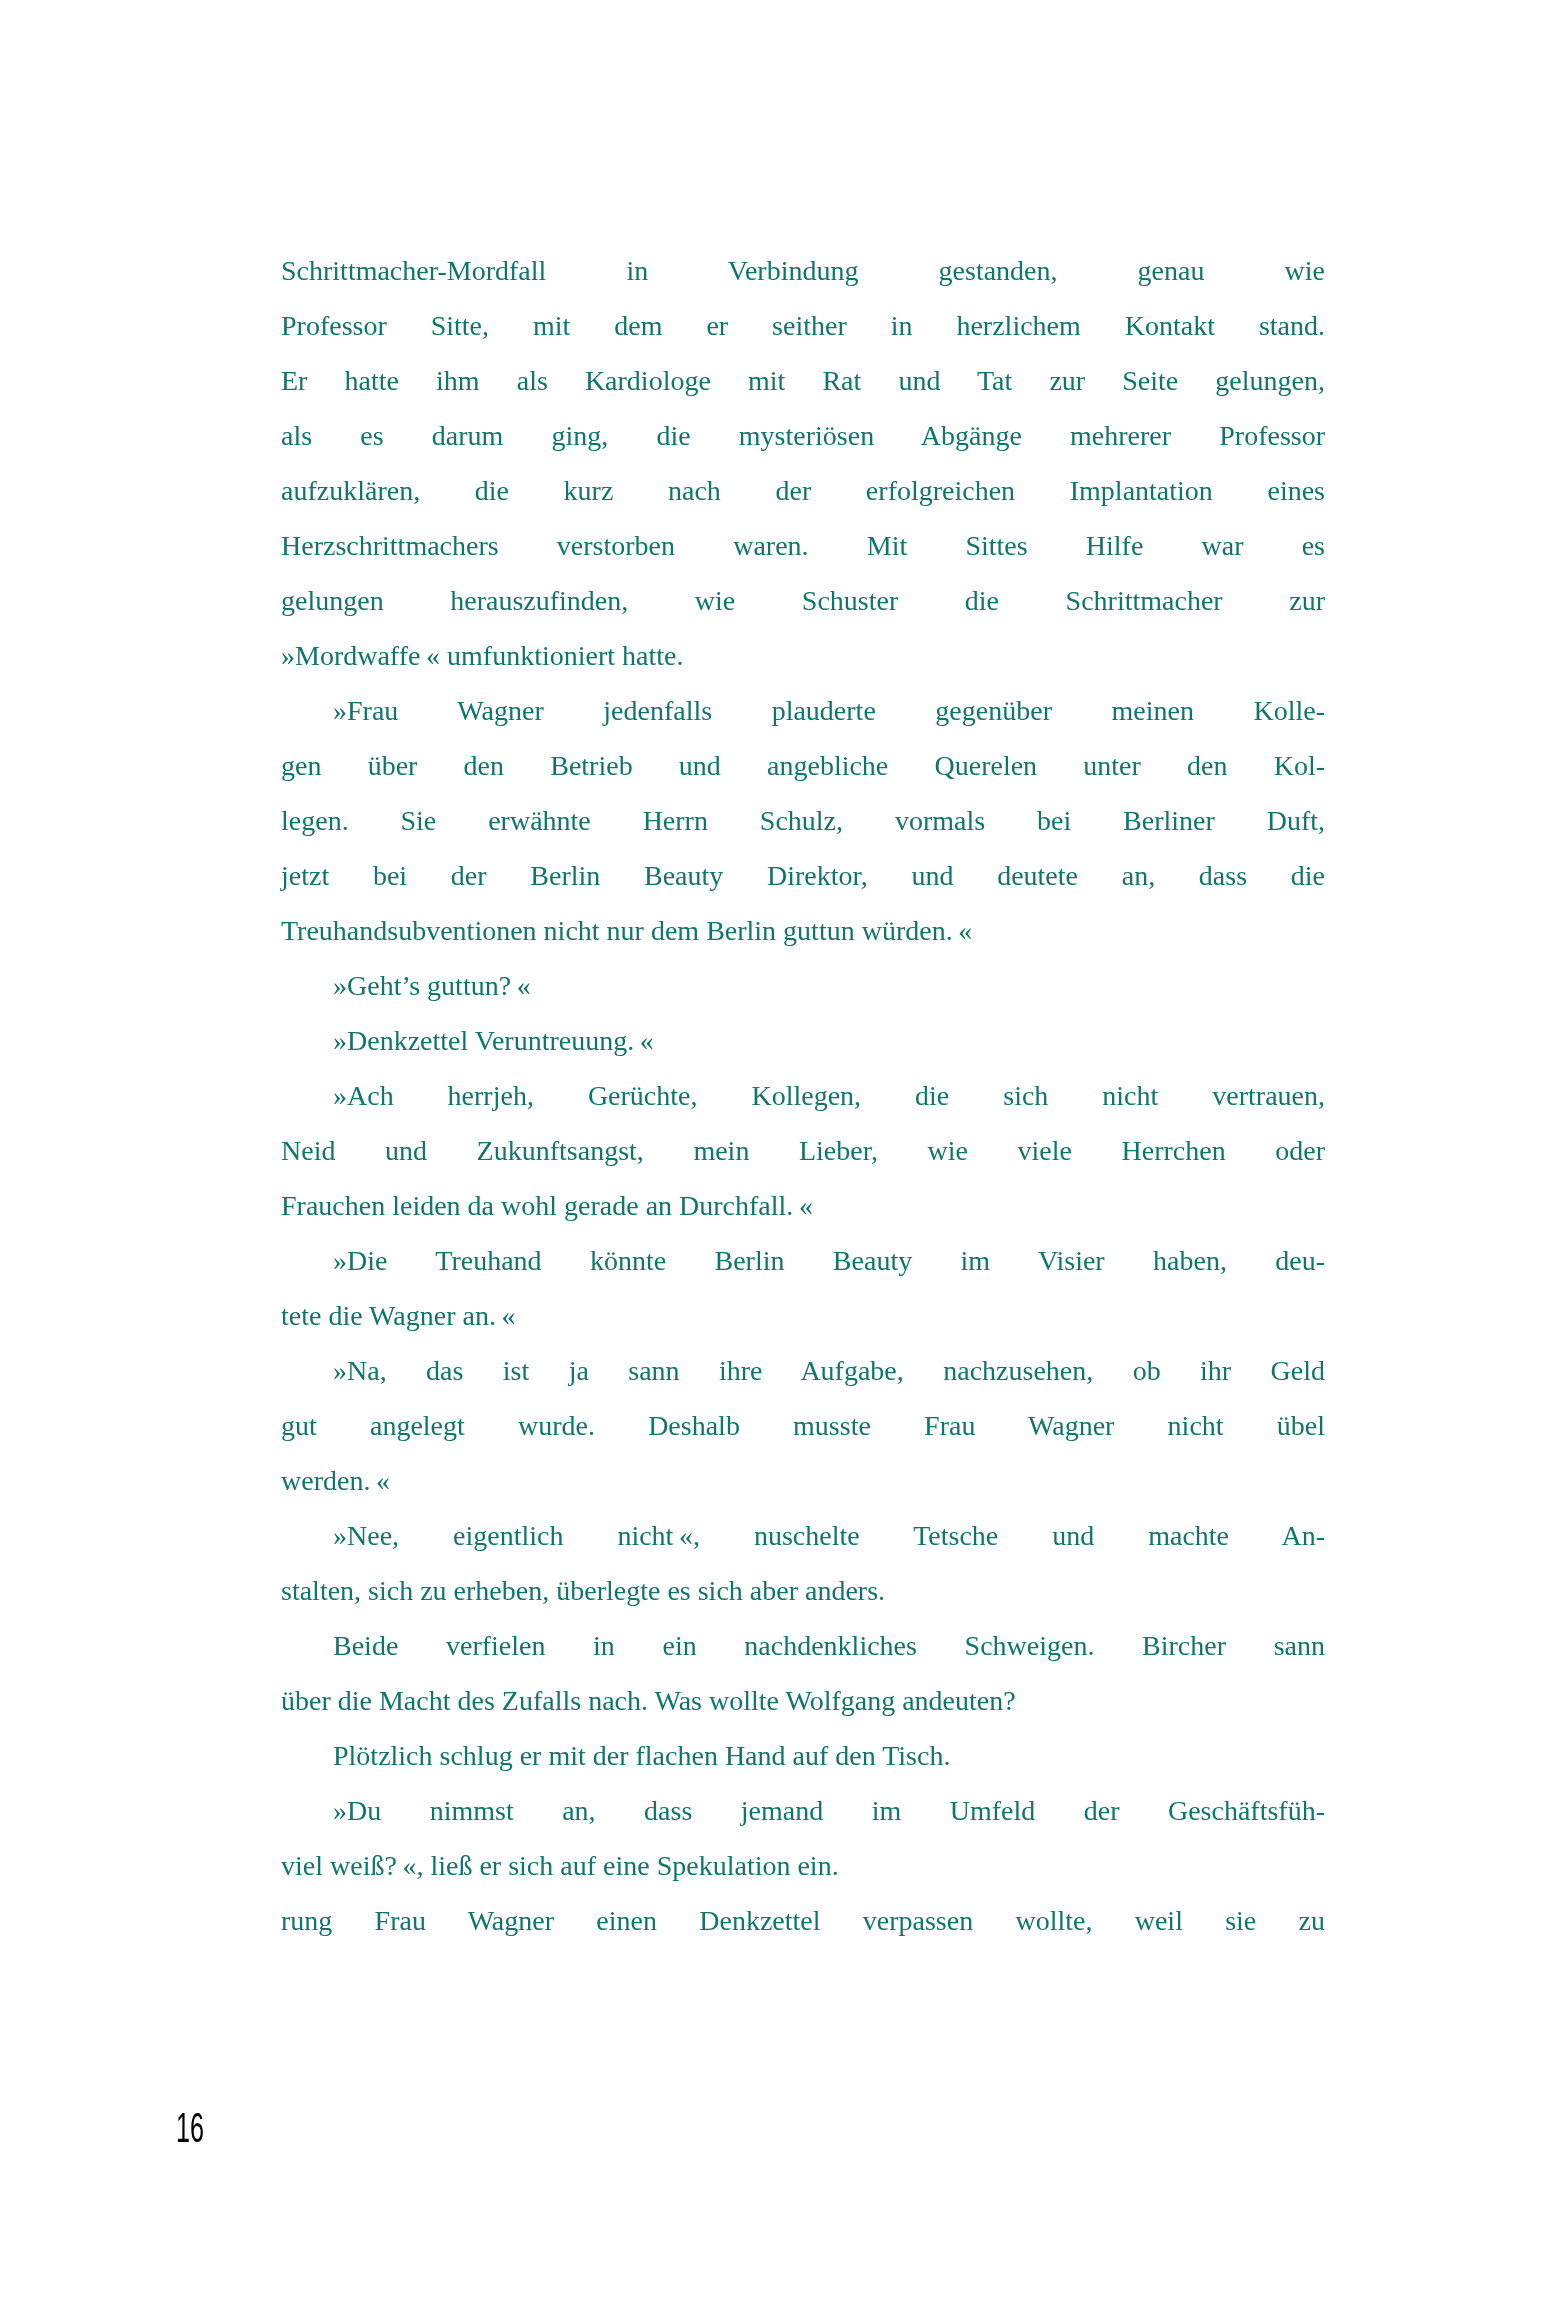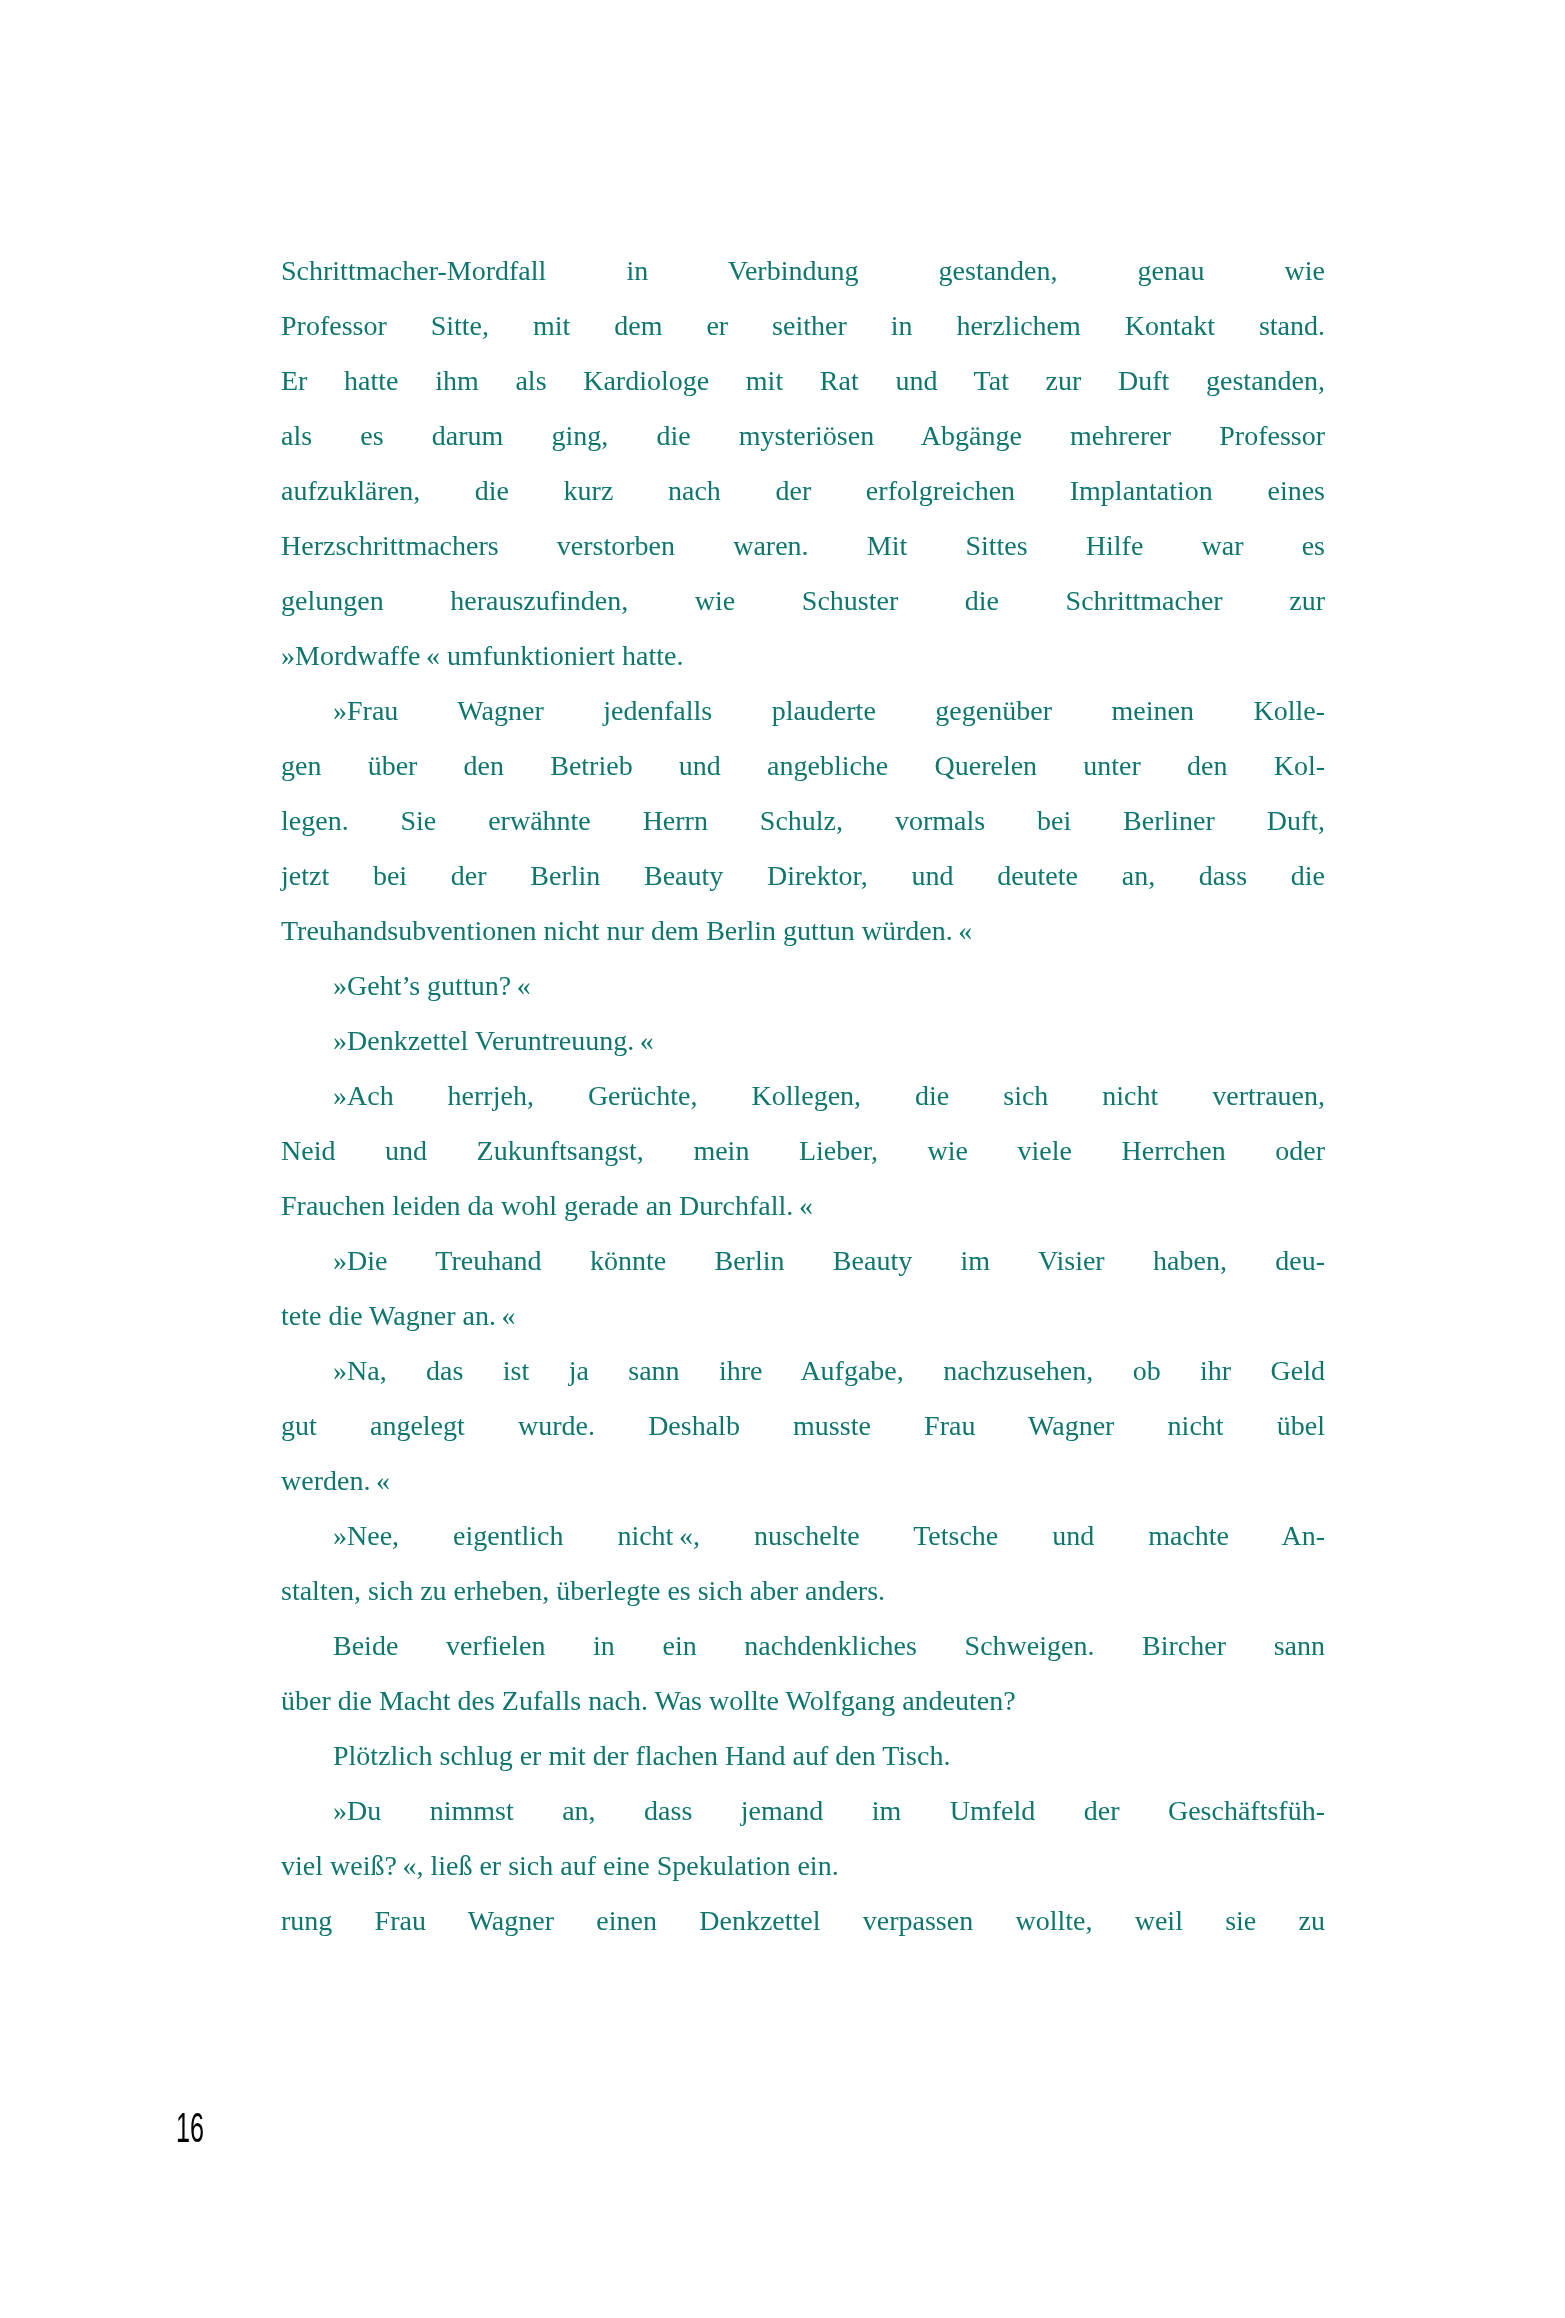--- a/index.html
+++ b/index.html
@@ -53,21 +53,21 @@
     transform-origin: left top;
   }
 </style>
 </head>
 <body>
 
 <div class="page">
   <main class="text-block">
       <div class="line">Schrittmacher-Mordfall in Verbindung gestanden, genau wie</div>
       <div class="line">Professor Sitte, mit dem er seither in herzlichem Kontakt stand.</div>
-      <div class="line">Er hatte ihm als Kardiologe mit Rat und Tat zur Duft gestanden,</div>
+      <div class="line">Er hatte ihm als Kardiologe mit Rat und Tat zur Seite gelungen,</div>
       <div class="line">als es darum ging, die mysteriösen Abgänge mehrerer Professor</div>
       <div class="line">aufzuklären, die kurz nach der erfolgreichen Implantation eines</div>
       <div class="line">Herzschrittmachers verstorben waren. Mit Sittes Hilfe war es</div>
       <div class="line">gelungen herauszufinden, wie Schuster die Schrittmacher zur</div>
       <div class="line last">»Mordwaffe « umfunktioniert hatte.</div>
       <div class="line indent">»Frau Wagner jedenfalls plauderte gegenüber meinen Kolle-</div>
       <div class="line">gen über den Betrieb und angebliche Querelen unter den Kol-</div>
       <div class="line">legen. Sie erwähnte Herrn Schulz, vormals bei Berliner Duft,</div>
       <div class="line">jetzt bei der Berlin Beauty Direktor, und deutete an, dass die</div>
       <div class="line last">Treuhandsubventionen nicht nur dem Berlin guttun würden. «</div>

